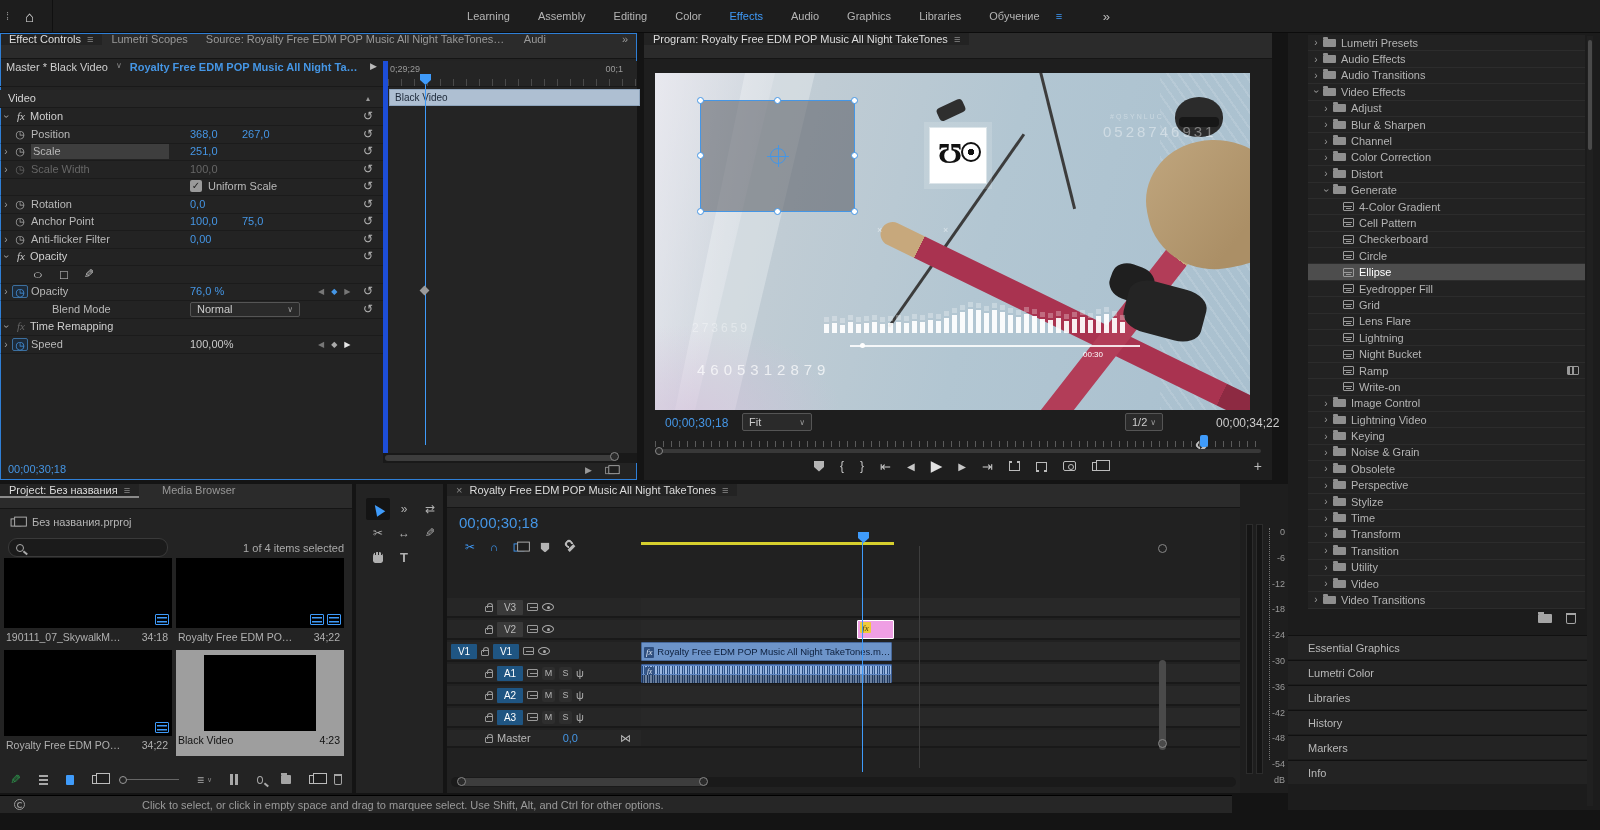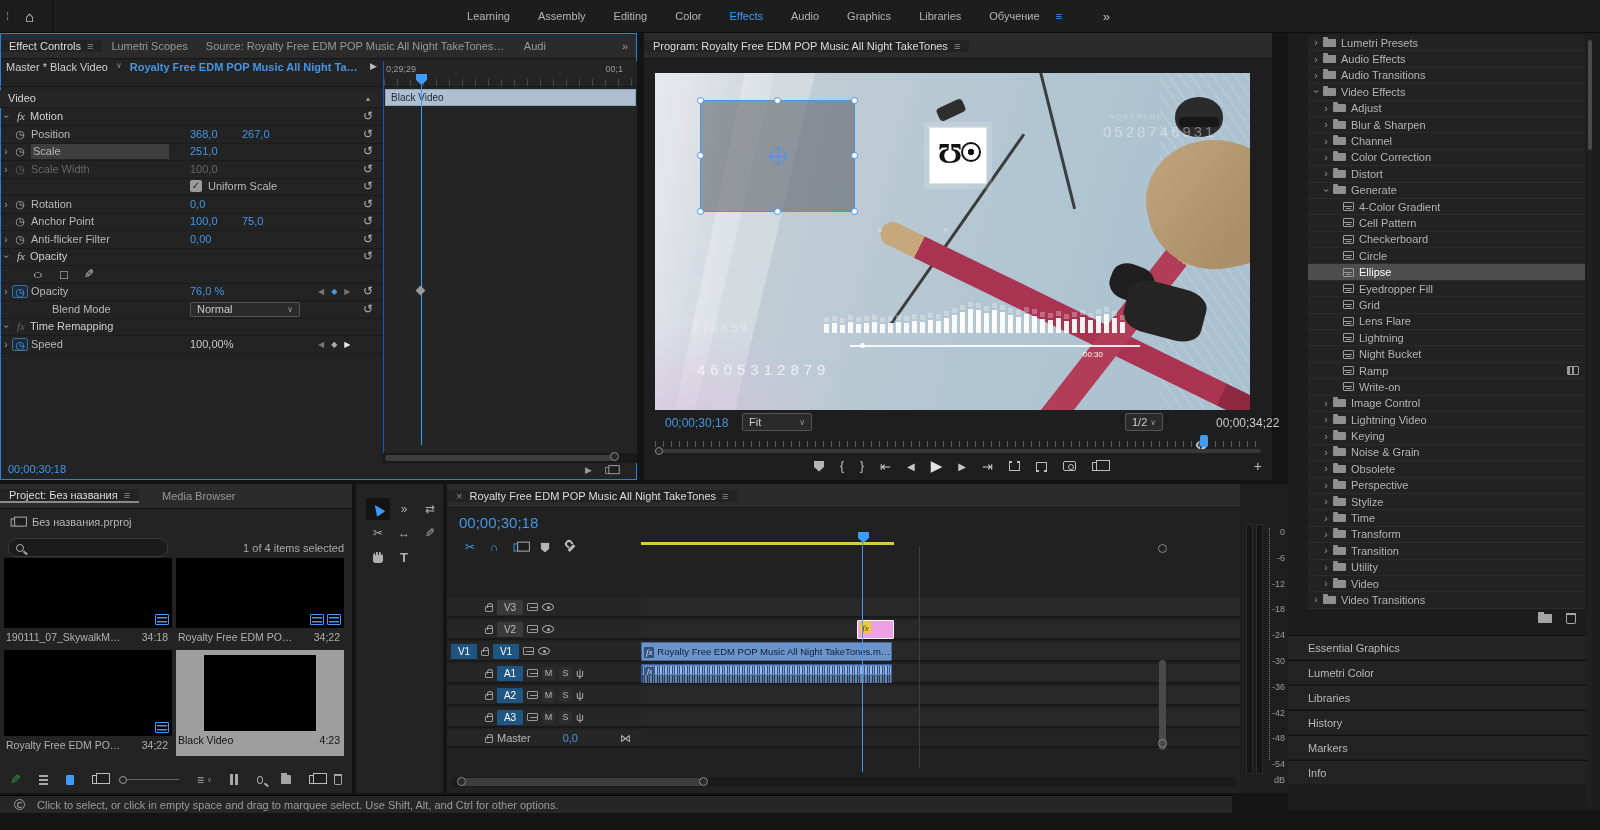--- a/index.html
+++ b/index.html
@@ -13,40 +13,40 @@
 .ell{white-space:nowrap;overflow:hidden;text-overflow:ellipsis}
 
 
 #appbar{left:0;top:0;width:1600px;height:33px;background:#1d1d1d;border-bottom:1px solid #0c0c0c}
 #appbar .home{width:46px;height:33px;border-right:1px solid #101010;color:#e0e0e0;font-size:15px}
 .wtab{padding:0 14px;color:#b5b5b5;height:33px;display:flex;align-items:center;cursor:default}
 .wtab.active{color:#3f9bfa}
 #appbar .more{position:absolute;right:490px;top:0;height:33px;display:flex;align-items:center;color:#bbb;font-size:13px}
 
 
-.tabbar{background:#2b2b2b;height:26px;display:flex;align-items:center;border-bottom:1px solid #151515}
+.tabbar{background:#2b2b2b;height:26px;display:flex;align-items:flex-start;border-bottom:1px solid #151515}
 .ptab{display:flex;align-items:center;padding:0 9px;color:#999;white-space:nowrap}
 .ptab.active{background:#232323;color:#ddd}
 .ptab .menu{margin-left:6px;color:#8a8a8a}
 
 
 #ecp{left:0;top:33px;width:637px;height:447px;background:#232323;outline:1px solid #2f7fd6;outline-offset:-1px}
 #ecp .hdr{position:absolute;left:0;top:28px;width:383px;height:26px;display:flex;padding:0 6px;border-bottom:1px solid #191919}
 .ecr{position:absolute;left:0;width:383px;height:17.5px;display:flex;align-items:center;border-bottom:1px solid rgba(0,0,0,.22)}
 .ecr .chev{width:12px;text-align:center;color:#9a9a9a;font-size:10px}
 .ecr .fx{font-style:italic;font-family:"Liberation Serif",serif;color:#c9c9c9;width:18px;text-align:center}
 .ecr .sw{width:16px;text-align:center;color:#aaa;font-size:11px;margin-right:3px}
 .ecr .sw.on{color:#4596e5;border:1px solid #3c6f9e;border-radius:2px;height:13px;line-height:12px;background:#1d2b3a}
 .ecr .lab{color:#b8b8b8}
 .ecr .val{position:absolute;left:190px;color:#4596e5}
 .ecr .val2{position:absolute;left:242px;color:#4596e5}
 .ecr .rst{position:absolute;left:363px;color:#b5b5b5;font-size:12px}
 .knav{position:absolute;left:318px;display:flex;gap:7px;align-items:center;font-size:8px}
 .secline{border-bottom:1px solid #1a1a1a}
-#minitl{position:absolute;left:383px;top:28px;width:254px;height:392px;background:#242424;border-left:1px solid #1d4ed8}
+#minitl{position:absolute;left:383px;top:28px;width:254px;height:392px;background:#242424;border-left:5px solid #1d4ed8}
 #minitl .ruler{height:26px;border-bottom:1px solid #191919;position:relative;color:#9a9a9a;font-size:9px;
 background:linear-gradient(#242424 70%,transparent 70%),repeating-linear-gradient(90deg,#4a4a4a 0 1px,transparent 1px 13px);background-position:0 0,0 bottom}
 #minitl .clipbar{position:absolute;left:1px;top:28px;height:17px;width:251px;background:#aebfd2;border:1px solid #8fa5bd;color:#1d2838;font-size:10px;line-height:15px;padding-left:5px}
 .phline{position:absolute;width:1px;background:#3f9bfa}
 .phcaret{position:absolute;width:11px;height:11px;background:#3f9bfa;clip-path:polygon(0 0,100% 0,100% 55%,50% 100%,0 55%)}
 #ecp .hscroll{position:absolute;left:383px;top:420px;width:254px;height:10px;background:#191919}
 #ecp .hscroll .thumb{position:absolute;left:2px;top:2px;width:232px;height:6px;background:#3d3d3d;border-radius:3px}
 #ecp .hscroll .knob{position:absolute;right:18px;top:-1px;width:9px;height:9px;border:1px solid #888;border-radius:50%;background:#2a2a2a}
 .kdiamond{position:absolute;width:7px;height:7px;background:#9a9a9a;transform:rotate(45deg)}
 
@@ -1037,14 +1037,14 @@
       <span class="mtick" style="top: 198px;">-36</span>
       <span class="mtick" style="top: 224px;">-42</span>
       <span class="mtick" style="top: 249px;">-48</span>
       <span class="mtick" style="top: 275px;">-54</span>
     </div>
   <span class="mtick" style="top:291px">dB</span>
 </div>
 
 <div id="status" class="ab">
   <span class="ccring"></span>
-  <span style="">Click to select, or click in empty space and drag to marquee select. Use Shift, Alt, and Ctrl for other options.</span>
+  <span style="margin-left:105px">Click to select, or click in empty space and drag to marquee select. Use Shift, Alt, and Ctrl for other options.</span>
 </div>
 
 </body></html>

